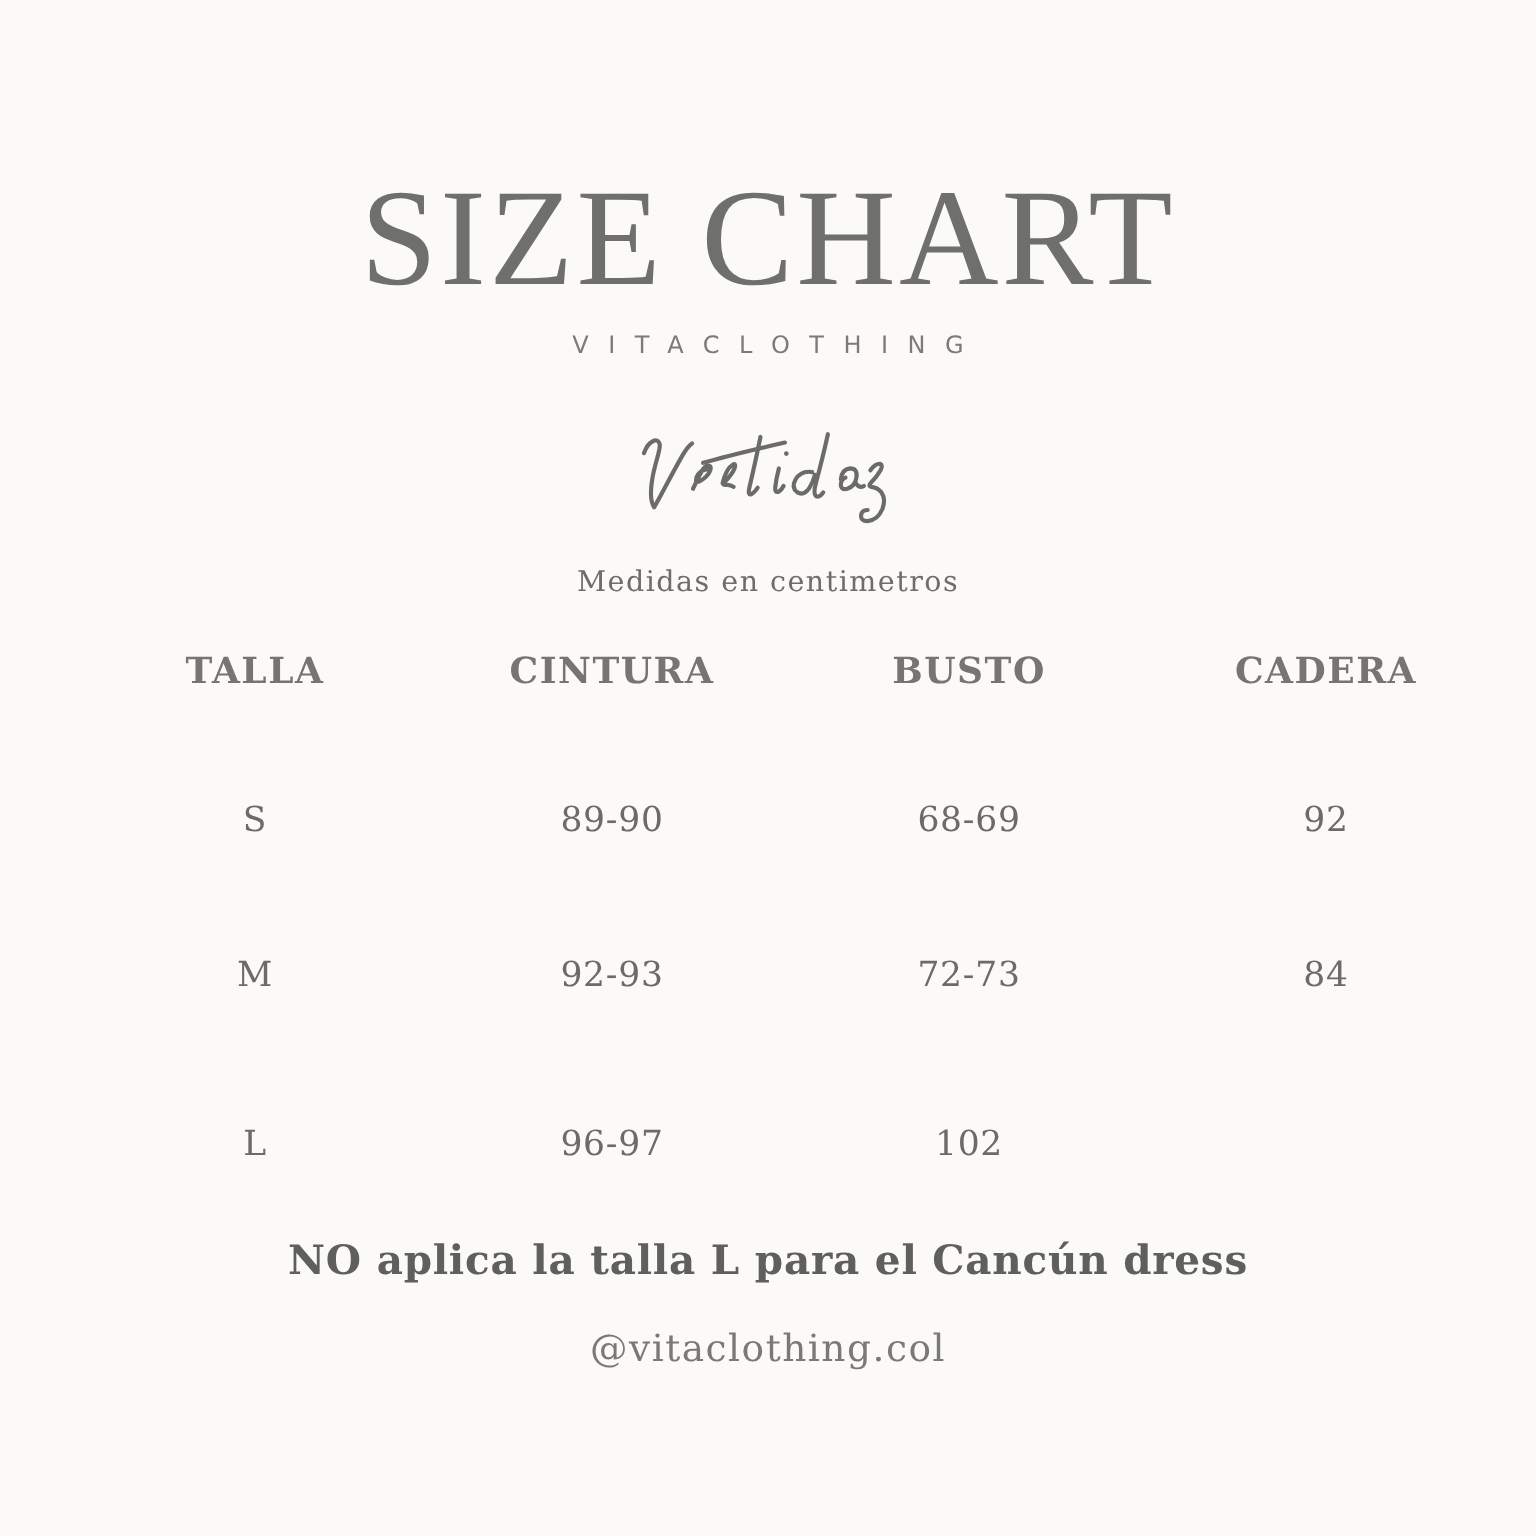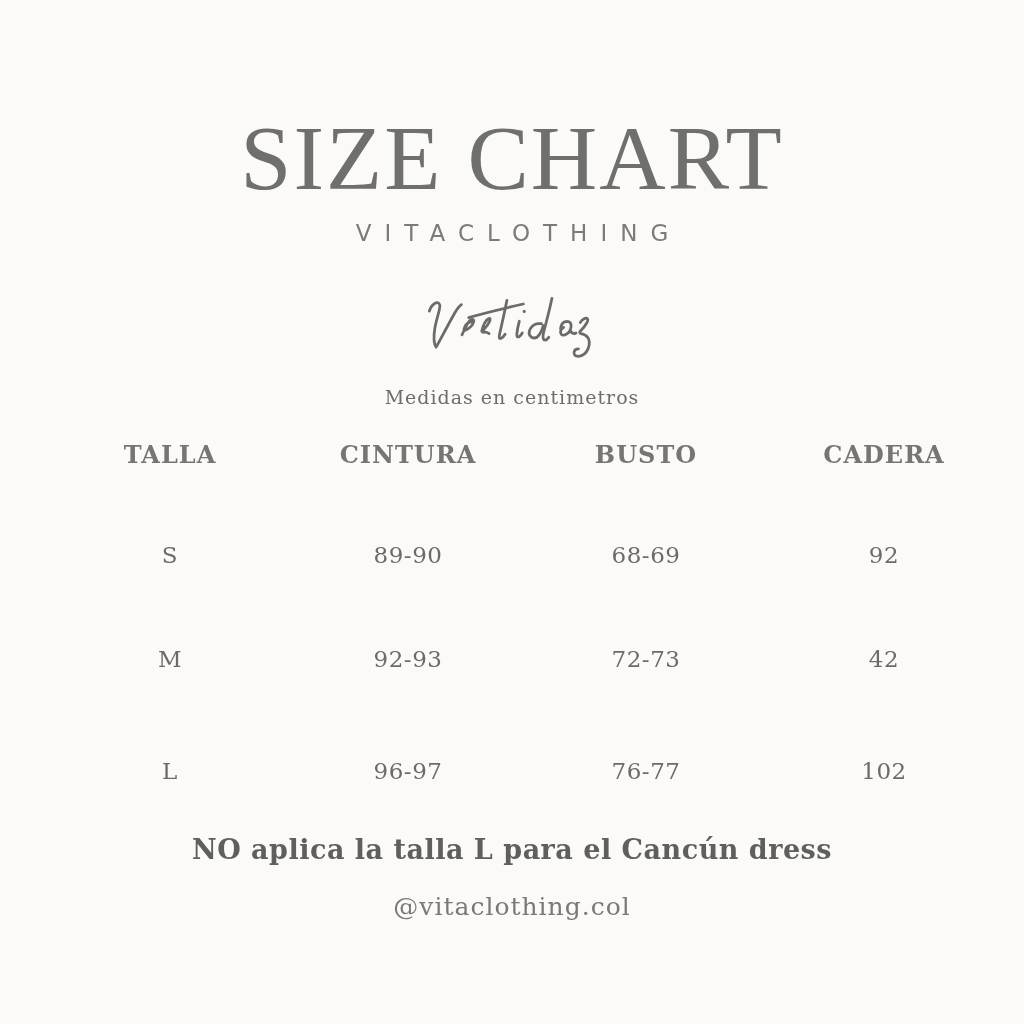--- a/index.html
+++ b/index.html
@@ -20,21 +20,21 @@
     font-weight: 400;
     font-size: 92px;
     line-height: 1;
     letter-spacing: 2px;
     color: #6f6f6e;
   }
   .brand {
     margin-top: 16px;
     font-family: "DejaVu Sans", "Liberation Sans", sans-serif;
     font-weight: 400;
-    font-size: 23px;
+    font-size: 16px;
     line-height: 1.2;
     letter-spacing: 13px;
     text-indent: 13px; 
     color: #7c7b79;
   }
   .script-wrap {
     margin-top: 40px;
     height: 77px;
     display: flex;
     justify-content: center;
@@ -145,27 +145,26 @@
       <div>S</div>
       <div>89-90</div>
       <div>68-69</div>
       <div>92</div>
     </div>
 
     <div class="t-row t-data row-m">
       <div>M</div>
       <div>92-93</div>
       <div>72-73</div>
-      <div>42</div>
+      <div>84</div>
     </div>
 
     <div class="t-row t-data row-l">
       <div>L</div>
       <div>96-97</div>
-      <div>76-77</div>
       <div>102</div>
     </div>
   </div>
 
   <div class="note">NO aplica la talla L para el Cancún dress</div>
 
   <div class="handle">@vitaclothing.col</div>
 
 </div>
 

